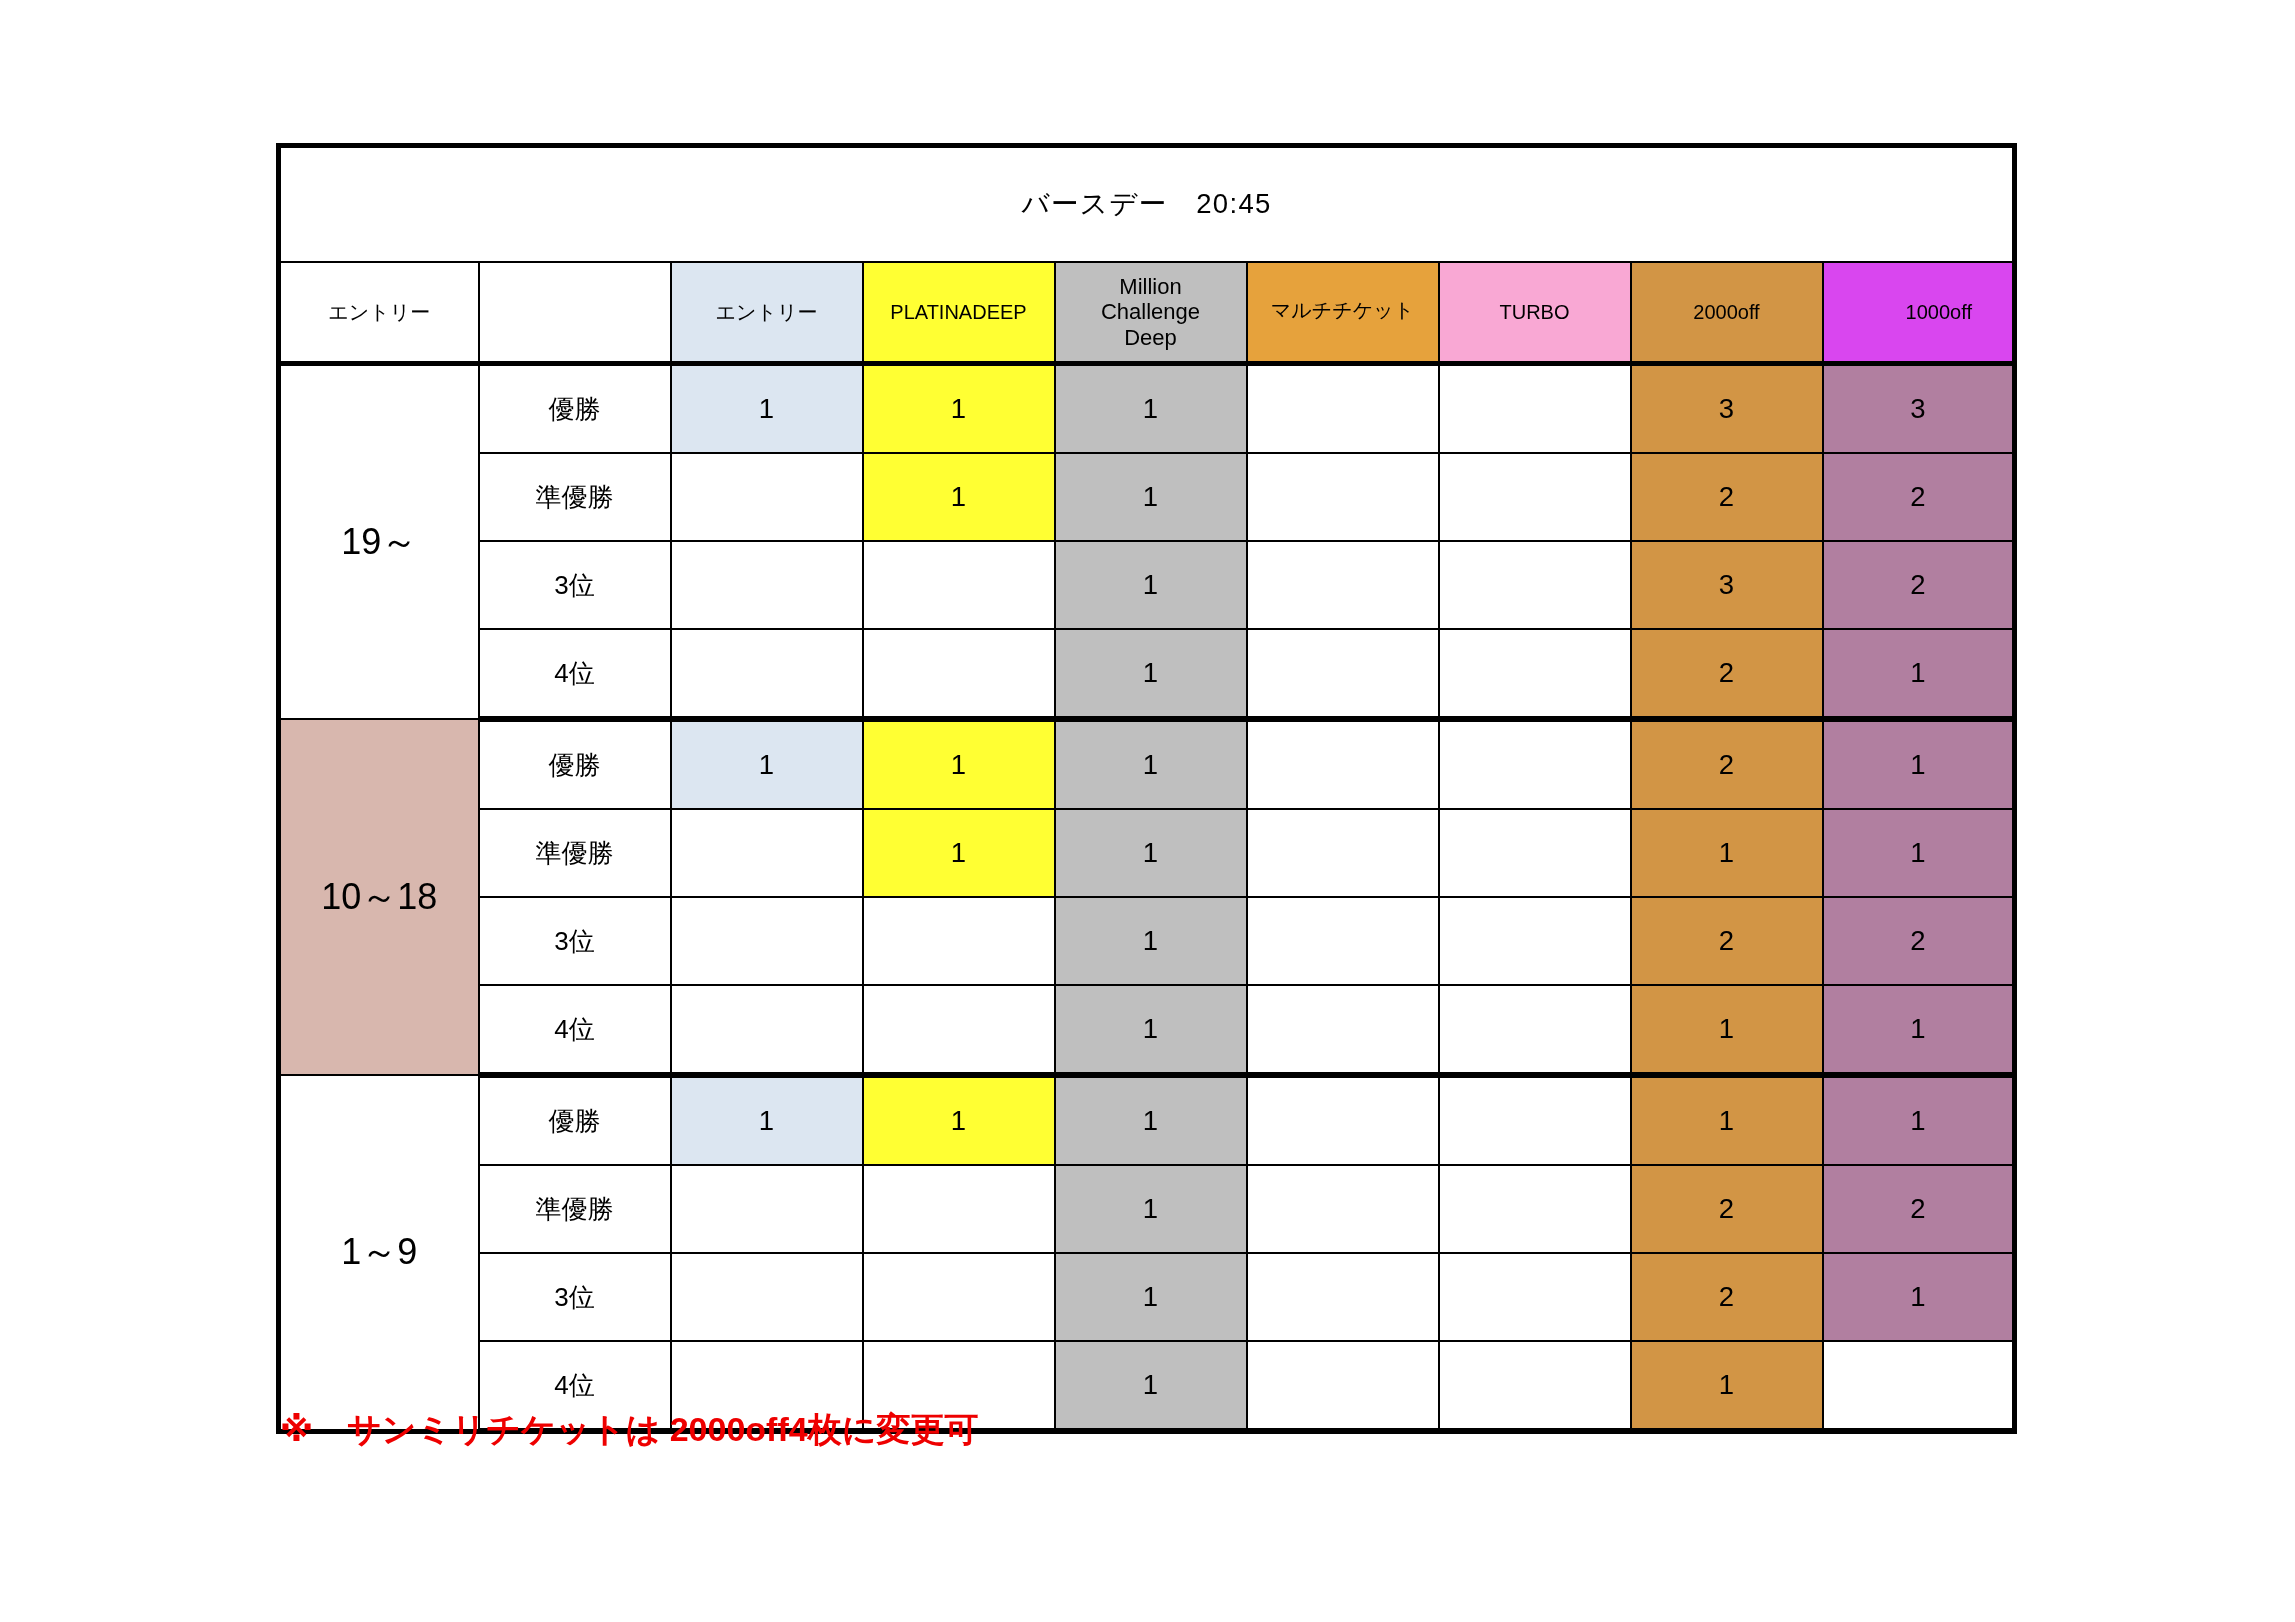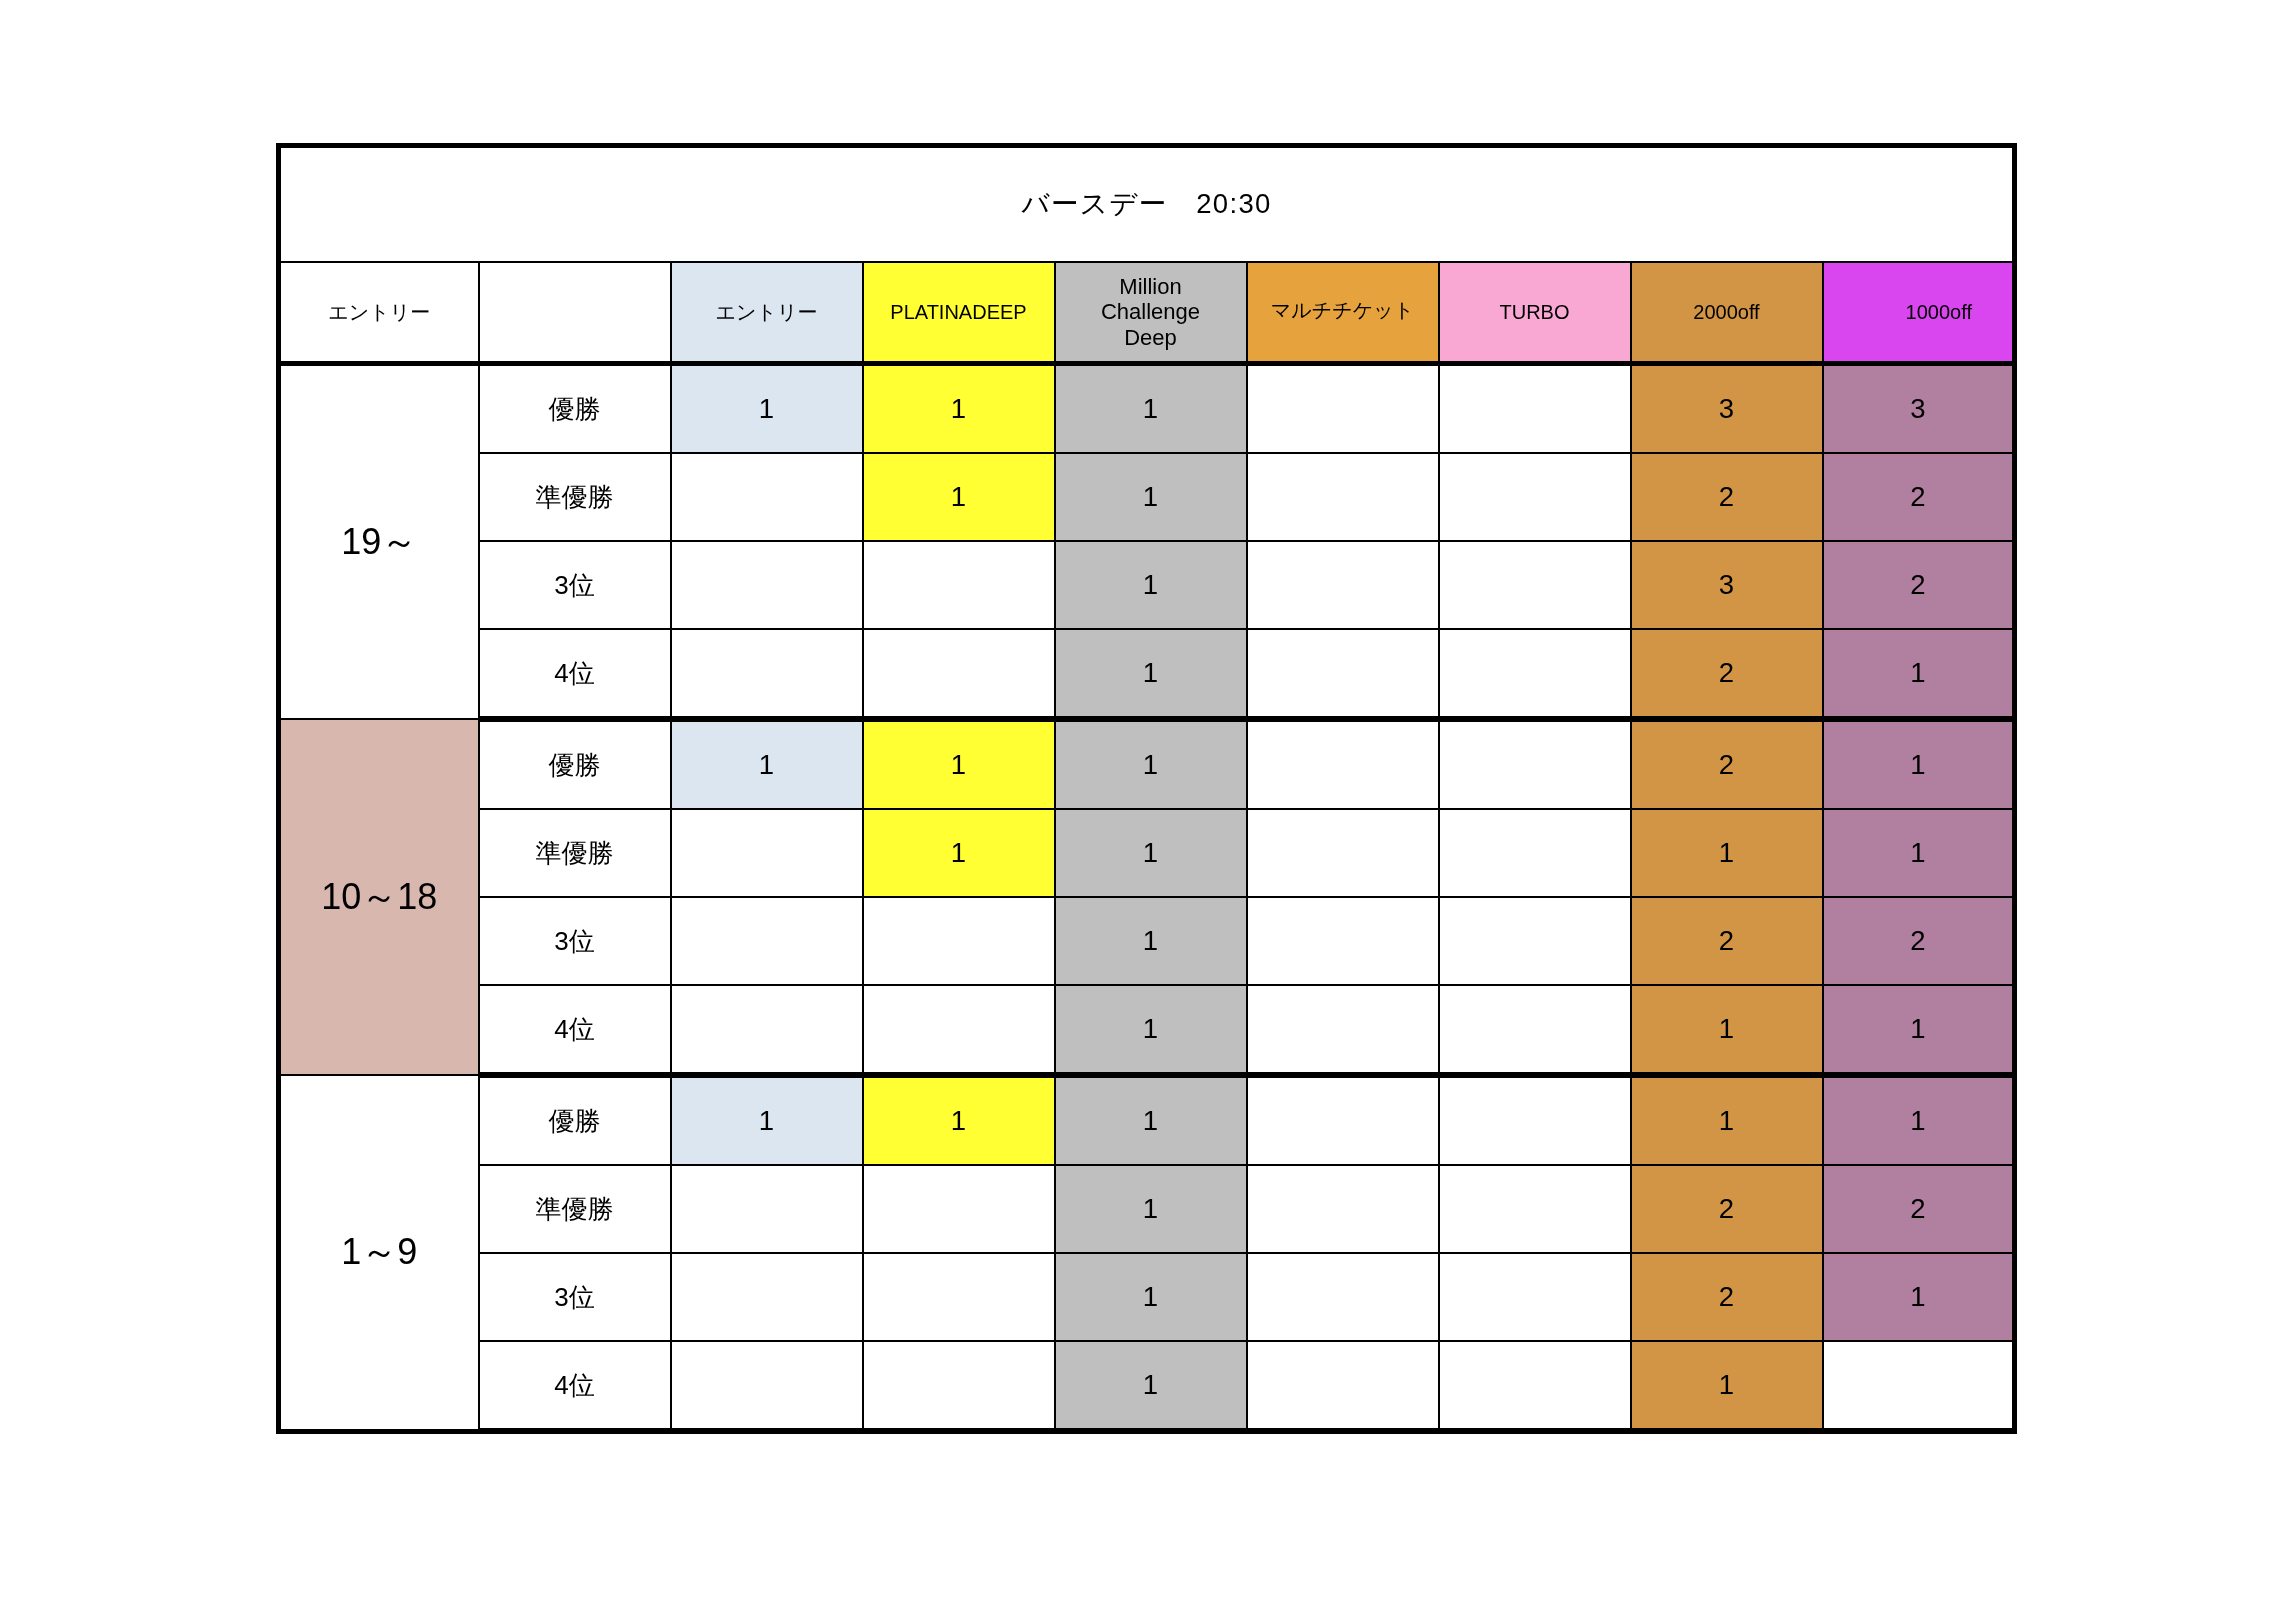--- a/index.html
+++ b/index.html
@@ -92,21 +92,21 @@
       <col style="width:192px">
       <col style="width:192px">
       <col style="width:192px">
       <col style="width:192px">
       <col style="width:192px">
       <col style="width:192px">
       <col style="width:192px">
     </colgroup>
     <tbody id="prize-tbody">
       <tr>
-        <td class="title-cell" colspan="9">バースデー　20:30</td>
+        <td class="title-cell" colspan="9">バースデー　20:45</td>
       </tr>
       <tr class="header-row" id="header-row">
         <td>エントリー</td>
         <td></td>
 
       <td style="background: rgb(220, 230, 241);">エントリー</td>
           <td style="background: rgb(255, 255, 51);">PLATINADEEP</td>
           <td class="small-head" style="background: rgb(191, 191, 191);">Million
 Challenge
 Deep</td>
@@ -235,15 +235,16 @@
           <td></td>
           <td style="background: rgb(191, 191, 191);">1</td>
           <td></td>
           <td></td>
           <td style="background: rgb(210, 149, 69);">1</td>
           <td></td>
         </tr>
       </tbody>
   </table>
 
+  <div class="footnote" style="color: rgb(238, 0, 0);">※　サンミリチケットは 2000off4枚に変更可</div>
 
 </div>
 
 
 </body></html>

